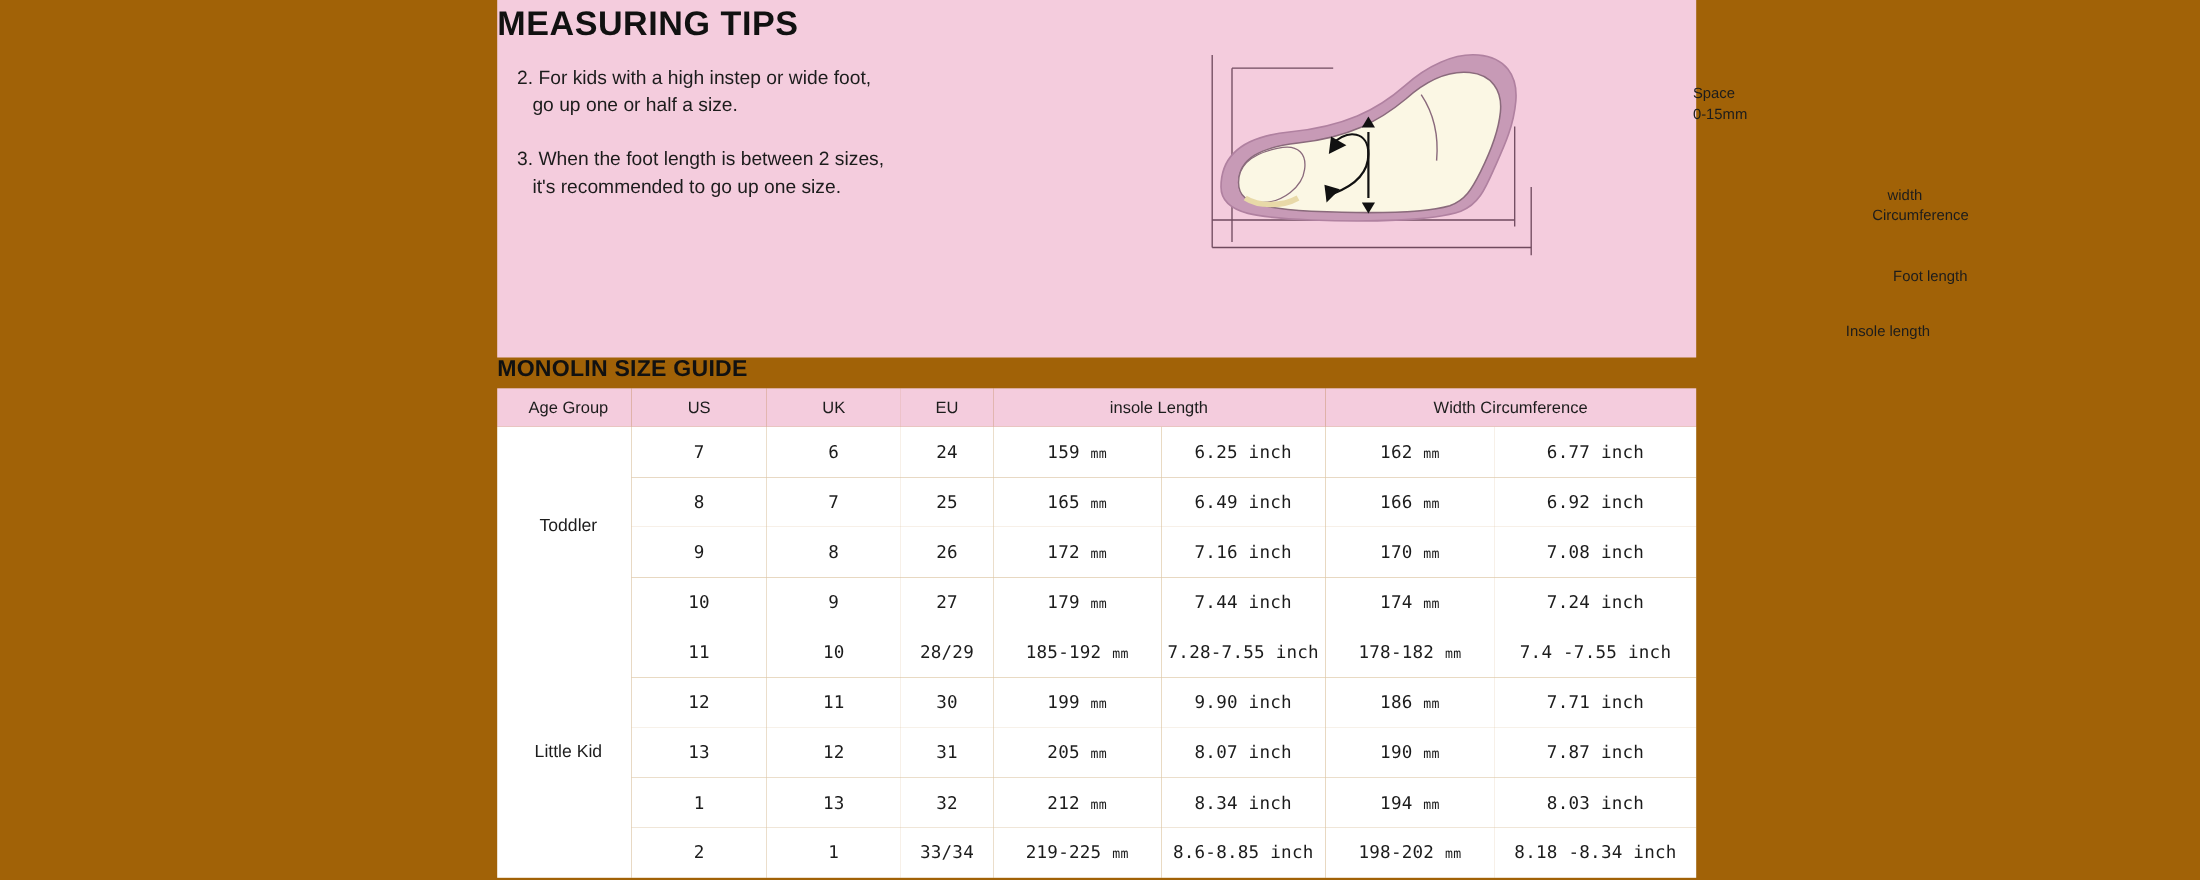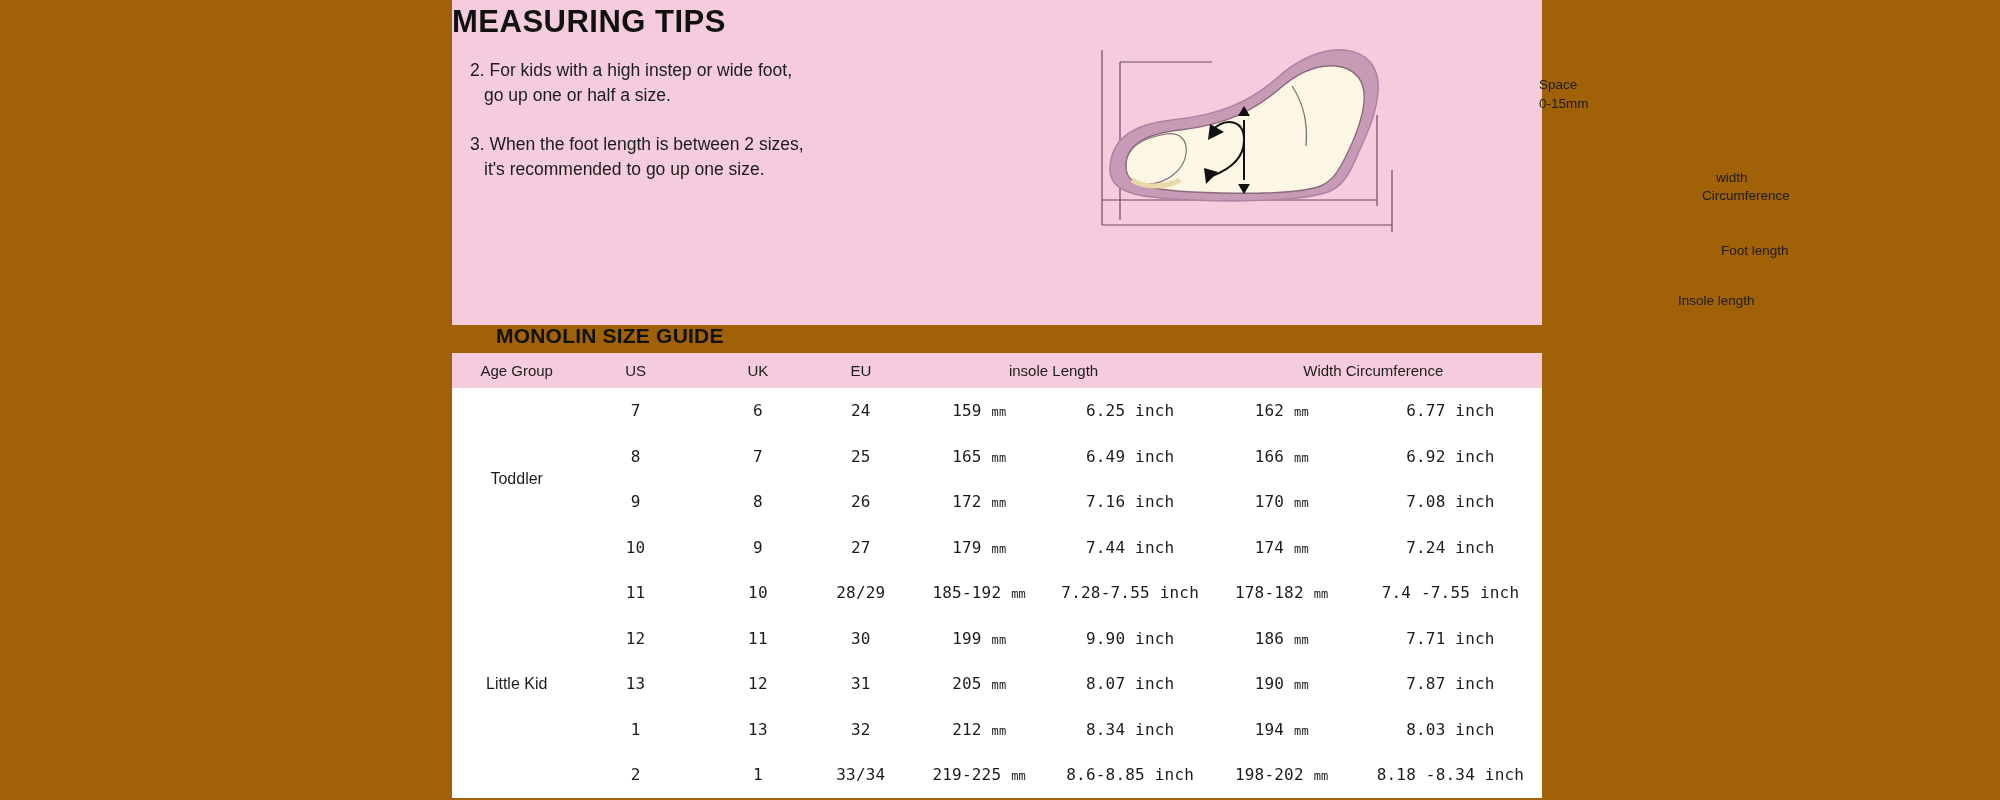--- a/index.html
+++ b/index.html
@@ -80,21 +80,20 @@
 
   
   .guide-title {
     position: absolute;
     left: 452px;
     top: 324px;
     font-size: 21px;
     font-weight: bold;
     color: #111111;
     letter-spacing: 0.2px;
-    margin-left: 44px;
   }
 
   table.size-table {
     position: absolute;
     left: 452px;
     top: 353px;
     width: 1090px;
     border-collapse: collapse;
     table-layout: fixed;
   }

